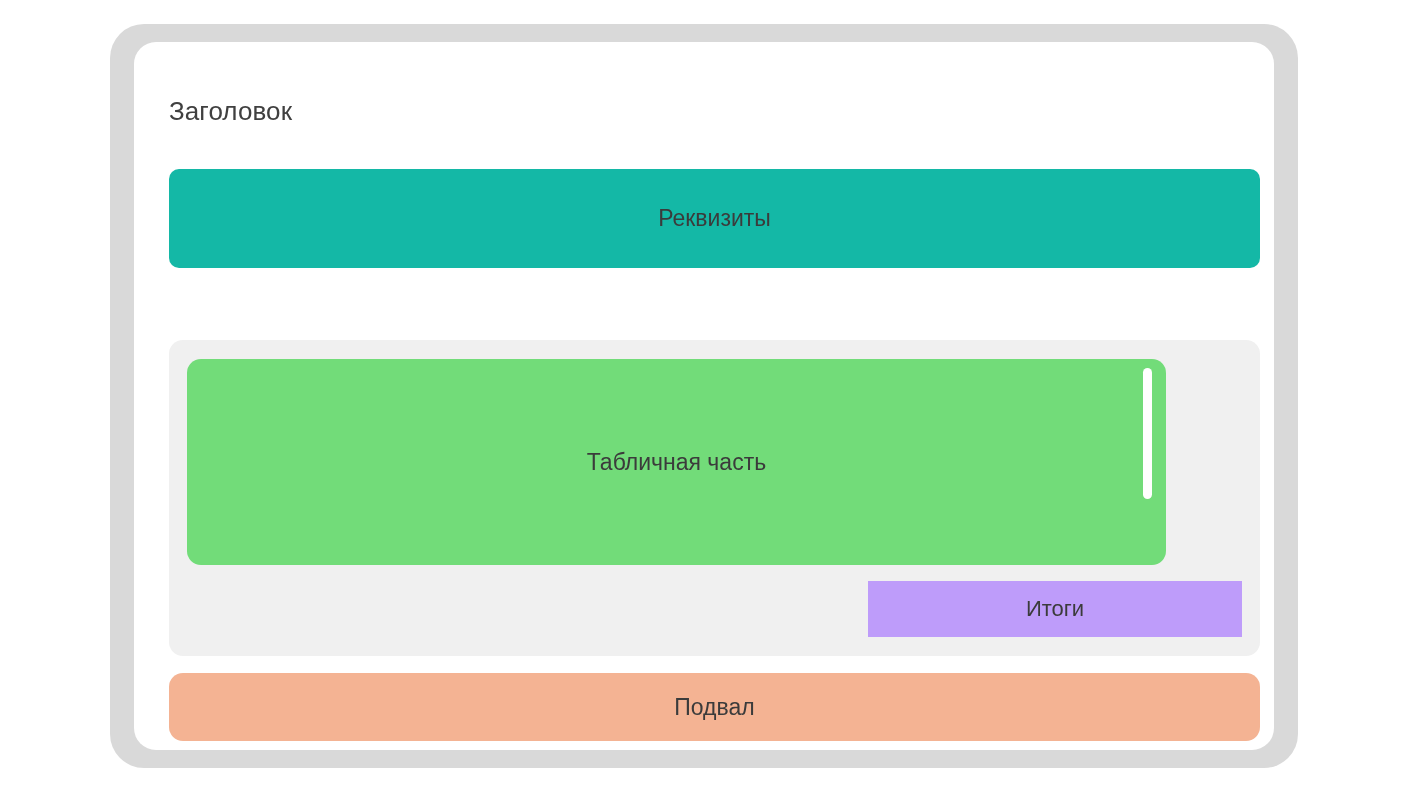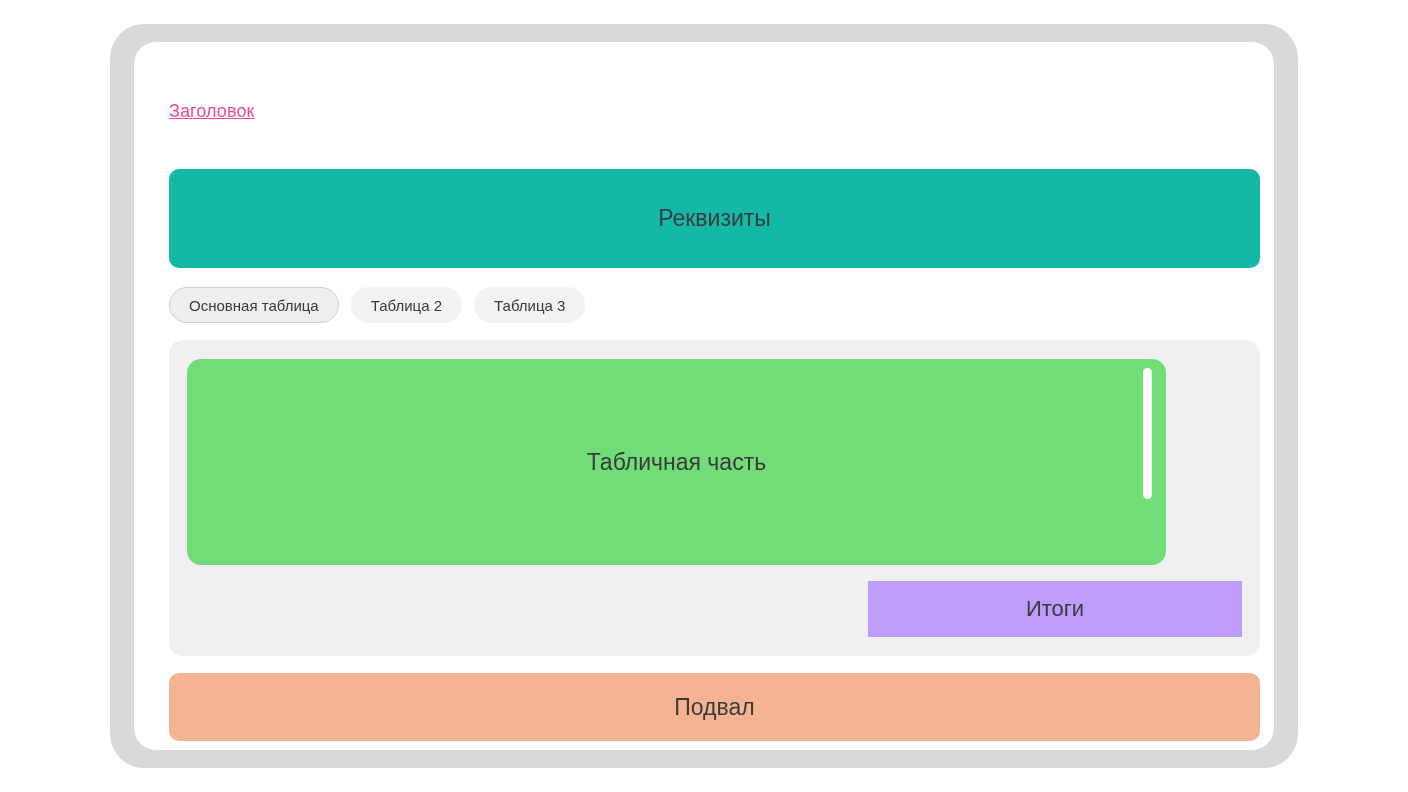--- a/index.html
+++ b/index.html
@@ -33,26 +33,25 @@
     background: #ffffff;
     border-radius: 22px;
     overflow: hidden;
   }
 
   
   .page-title {
     position: absolute;
     left: 35px;
     top: 54px;
-    font-size: 18px;
+    font-size: 26px;
     line-height: 30px;
-    color: #ec4899;
+    color: #404040;
     letter-spacing: 0.1px;
     white-space: nowrap;
-    text-decoration: underline;
   }
 
   
   .banner {
     position: absolute;
     display: flex;
     align-items: center;
     justify-content: center;
     font-size: 23px;
     color: #3b3b3b;
@@ -67,20 +66,21 @@
     height: 99px;
     background: #14b8a6;
   }
 
   .banner-footer {
     left: 35px;
     top: 631px;
     width: 1091px;
     height: 68px;
     background: #f4b393;
+    border-radius: 14px;
   }
 
   
   .tabs {
     position: absolute;
     left: 35px;
     top: 245px;
     display: flex;
     gap: 12px;
     align-items: center;
@@ -176,25 +176,20 @@
 </head>
 <body>
 
 <div class="frame">
   <div class="card">
 
     <div class="page-title">Заголовок</div>
 
     <div class="banner banner-requisites">Реквизиты</div>
 
-    <div class="tabs">
-      <div class="tab active">Основная таблица</div>
-      <div class="tab">Таблица 2</div>
-      <div class="tab">Таблица 3</div>
-    </div>
 
     <div class="table-panel">
 
       <div class="table-body">
         <span>Табличная часть</span>
         <div class="scroll-track">
           <div class="scroll-thumb"></div>
         </div>
       </div>
 

